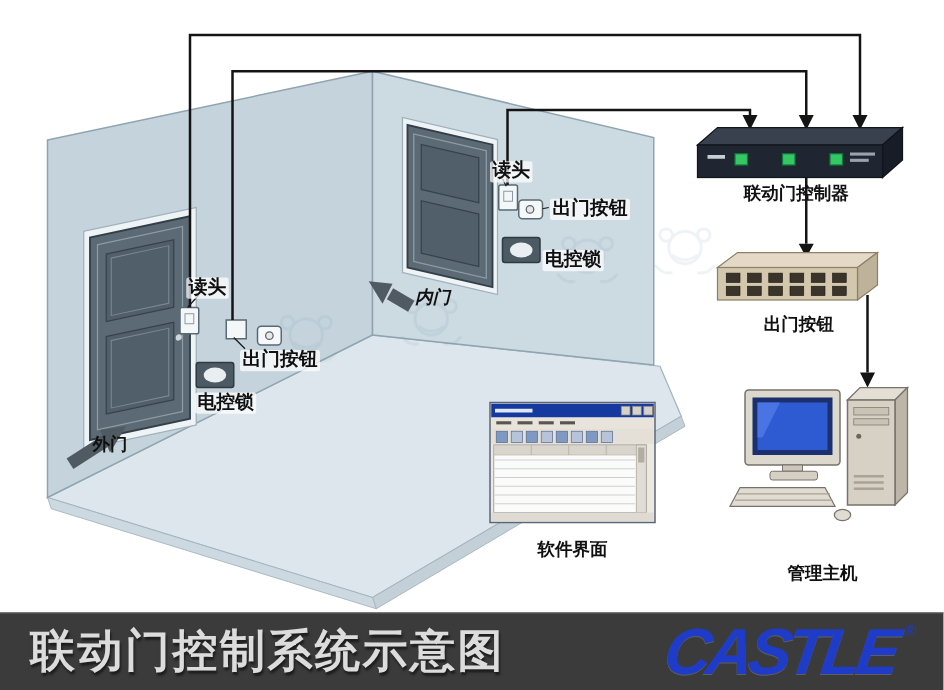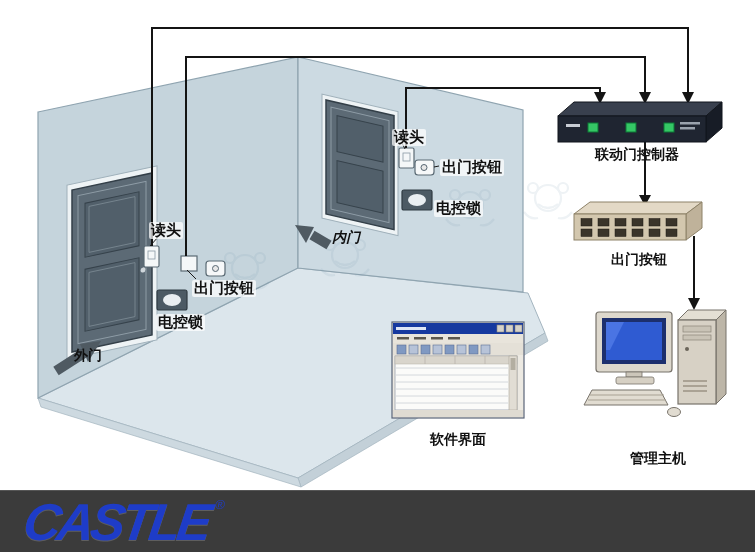--- a/index.html
+++ b/index.html
@@ -242,18 +242,19 @@
     <div class="lbl lbl-cap" style="left:74px;top:348px;">外门</div>
     <div class="lbl lbl-cap" style="left:332px;top:230px;font-style:italic;">内门</div>
 
     <div class="lbl lbl-cap center" style="left:637px;top:147px;">联动门控制器</div>
     <div class="lbl lbl-cap center" style="left:639px;top:252px;">出门按钮</div>
     <div class="lbl lbl-cap center" style="left:458px;top:432px;">软件界面</div>
     <div class="lbl lbl-cap center" style="left:658px;top:432px;margin-top:19px;">管理主机</div>
   </div>
 
   <div class="footer">
+    <div class="footer-title">联动门控制系统示意图</div>
     <div class="logo-wrap">
       <span class="logo-text">CASTLE</span>
       <span class="reg">®</span>
     </div>
   </div>
 </div>
 
 </body></html>

